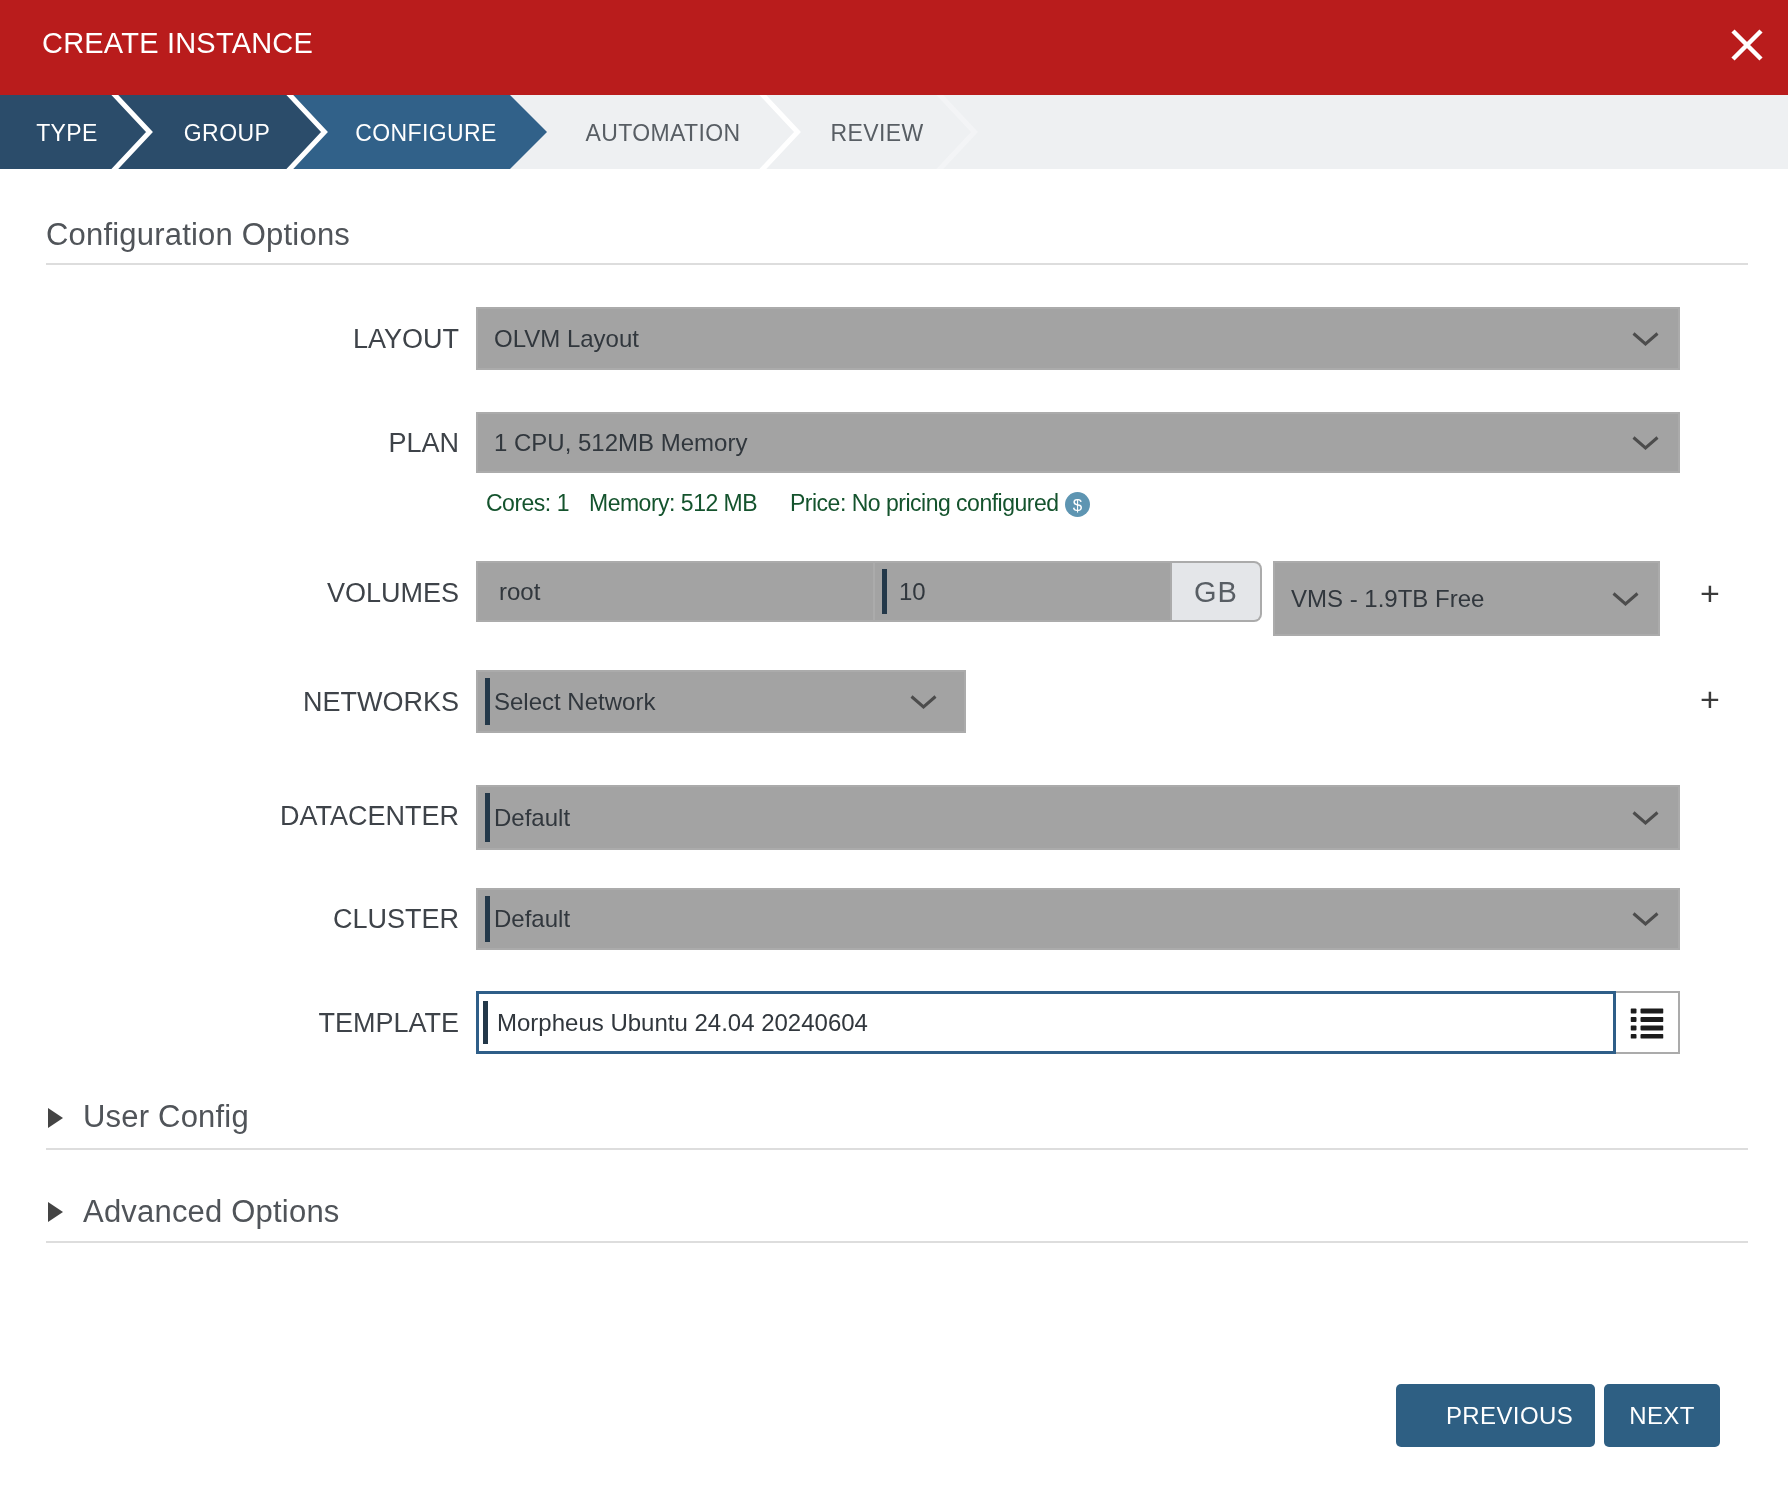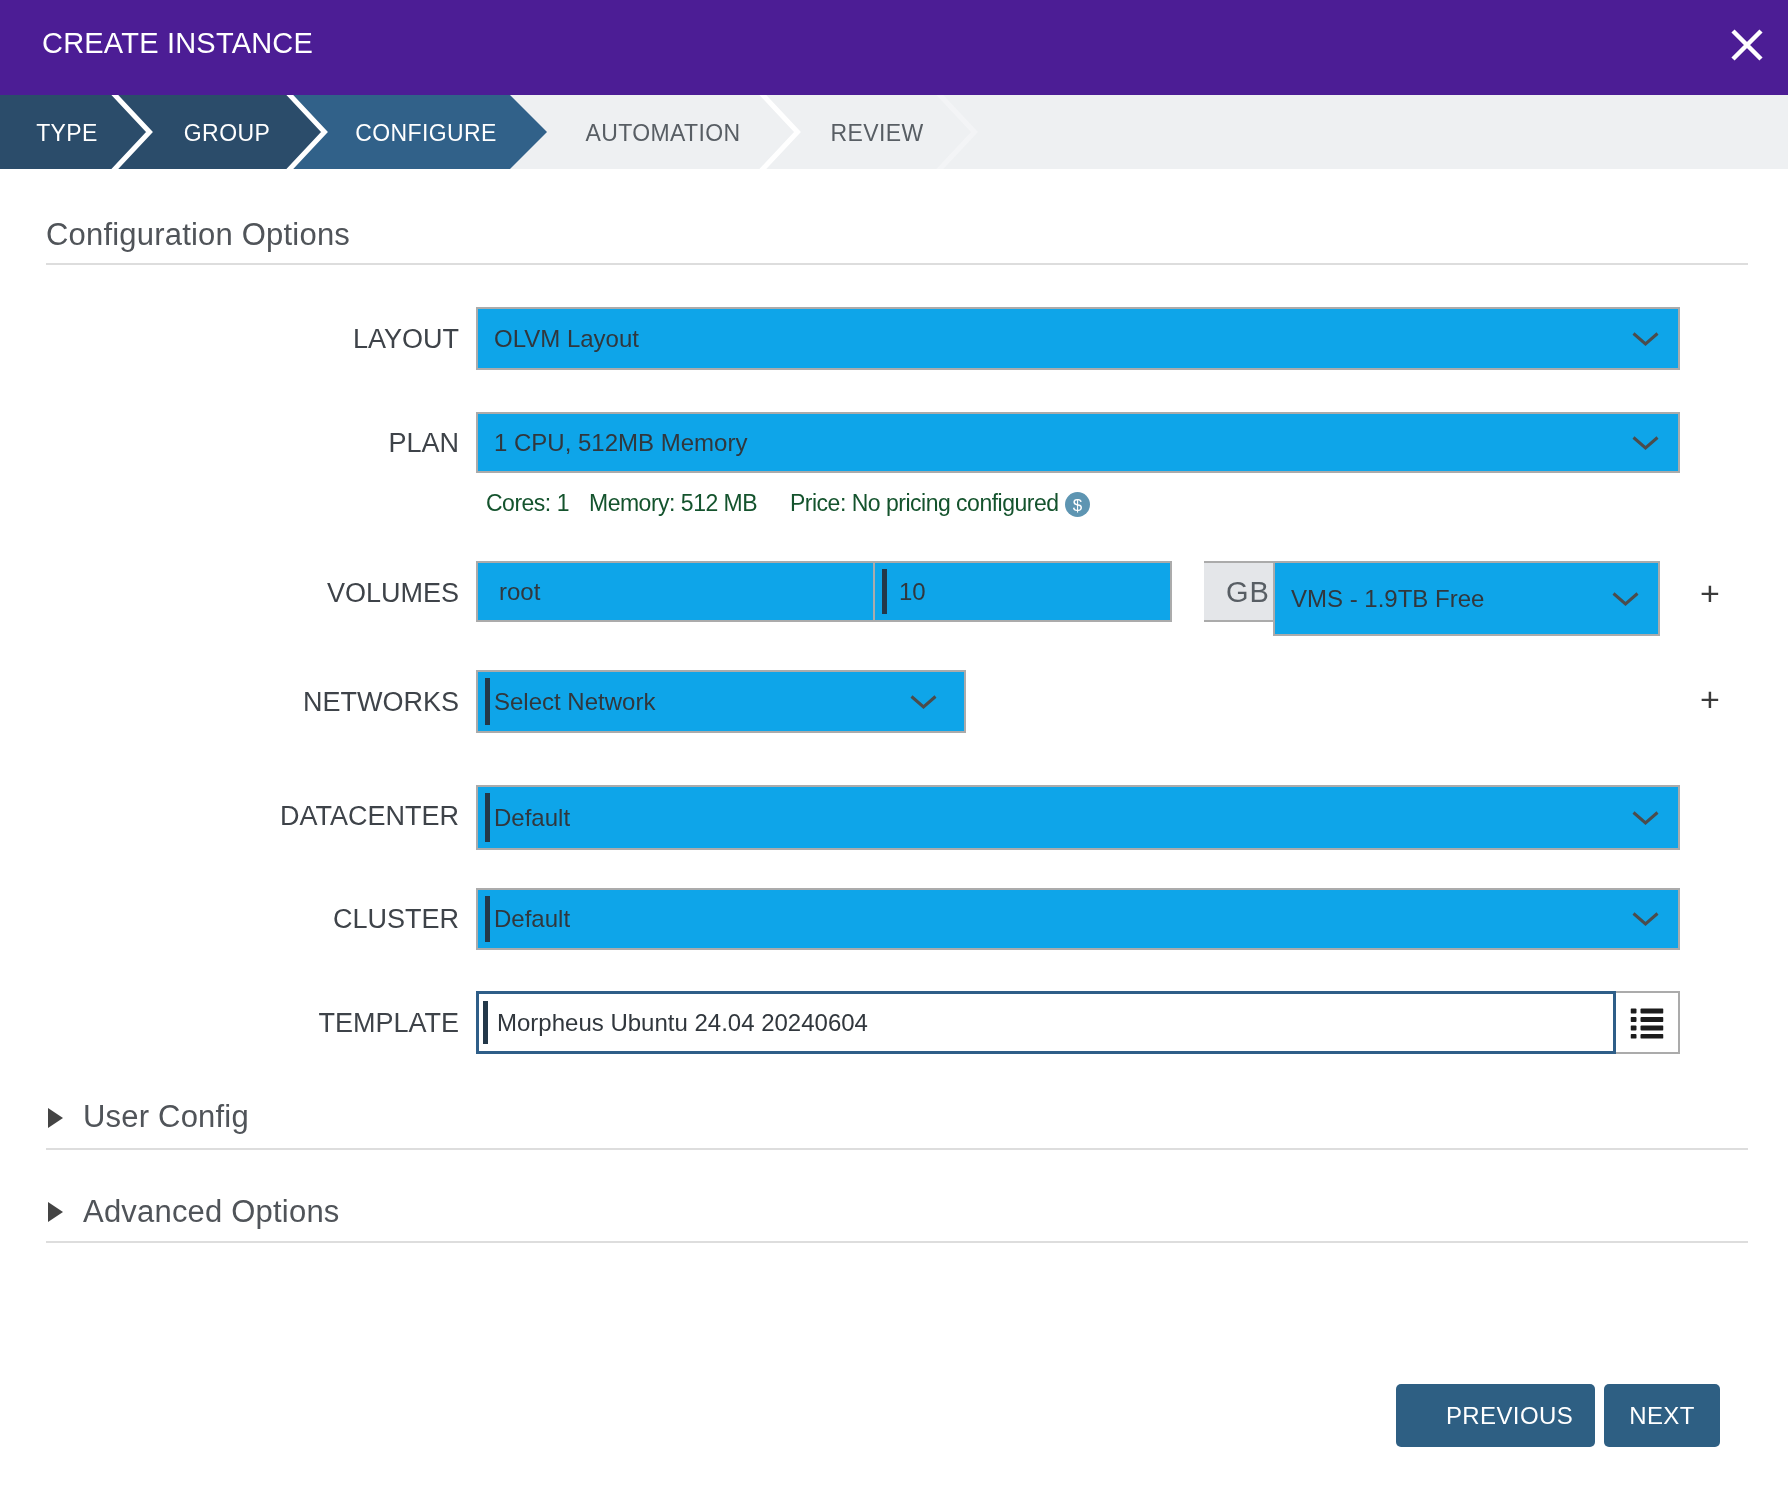--- a/index.html
+++ b/index.html
@@ -1,27 +1,27 @@
 <!DOCTYPE html>
 <html><head>
 <meta charset="utf-8">
 <style>
 * { margin:0; padding:0; box-sizing:border-box; }
 html,body { width:1788px; height:1494px; background:#fff; font-family:"Liberation Sans",sans-serif; }
 #page { position:relative; width:1788px; height:1494px; overflow:hidden; }
 .abs { position:absolute; }
 
 
-.hdr { left:0; top:0; width:1788px; height:95px; background:#4c1d95; }
+.hdr { left:0; top:0; width:1788px; height:95px; background:#b91c1c; }
 .hdr h1 { position:absolute; left:42px; top:45%; transform:translateY(-50%);
   font-size:29px; font-weight:400; color:#fff; letter-spacing:0.2px; }
 
 
 .lbl { position:absolute; width:413px; text-align:right; font-size:27px; color:#3e4349; }
-.ctl { position:absolute; background:#0ea5e9; border:2px solid #ababab;padding-left:12px; }
+.ctl { position:absolute; background:#a3a3a3; border:2px solid #ababab;padding-left:12px; }
 .ctl .txt { position:absolute; left:16px; top:50%; transform:translateY(-50%);
   font-size:24px; color:#31373d; white-space:nowrap; }
 .dirty { position:absolute; left:7px; top:6px; bottom:6px; width:5px; background:#233849; }
 .chev { position:absolute; top:50%; transform:translateY(-50%); }
 .plus { position:absolute; font-size:34px; font-weight:400; color:#3a3a3a; }
 .sub { position:absolute; font-size:23px; letter-spacing:-0.5px; color:#14532d; }
 .h2 { position:absolute; font-size:31px; letter-spacing:0.2px; color:#505459; }
 .rule { position:absolute; height:2px; background:#ddd; left:46px; width:1702px; }
 .tri { position:absolute; width:0; height:0; border-left:15px solid #444; border-top:10px solid transparent; border-bottom:10px solid transparent; }
 .btn { position:absolute; top:1384px; height:63px; background:#2e5f83; border-radius:5px;
@@ -83,21 +83,21 @@
   </svg>
 
   <div class="lbl" style="left:46px; top:578px;">VOLUMES</div>
   <div class="ctl" style="left:476px; top:561px; width:423px; height:61px;">
     <span class="txt" style="left:21px;">root</span>
   </div>
   <div class="ctl" style="left:873px; top:561px; width:299px; height:61px;">
     <div class="dirty"></div>
     <span class="txt" style="left:24px;">10</span>
   </div>
-  <div class="abs" style="left:1172px; top:561px; width:90px; height:61px; background:#e4e6e9; border:2px solid #ababab; border-left:none; border-radius:0 8px 8px 0;margin-left:32px;">
+  <div class="abs" style="left:1172px; top:561px; width:90px; height:61px; background:#e4e6e9; border:2px solid #ababab; border-left:none; border-radius:0 8px 8px 0;">
     <span style="position:absolute; left:50%; top:50%; transform:translate(-50%,-50%); font-size:29px; letter-spacing:1px; color:#585e64;">GB</span>
   </div>
   <div class="ctl" style="left:1273px; top:561px; width:387px; height:75px;">
     <span class="txt">VMS - 1.9TB Free</span>
     <svg class="chev" style="right:19px;" width="27" height="14" viewBox="0 0 27 14">
       <polyline points="1.5,1.5 13.5,12 25.5,1.5" fill="none" stroke="#4c4c4c" stroke-width="3"></polyline>
     </svg>
   </div>
   <div class="plus" style="left:1700px; top:574px;">+</div>
 

